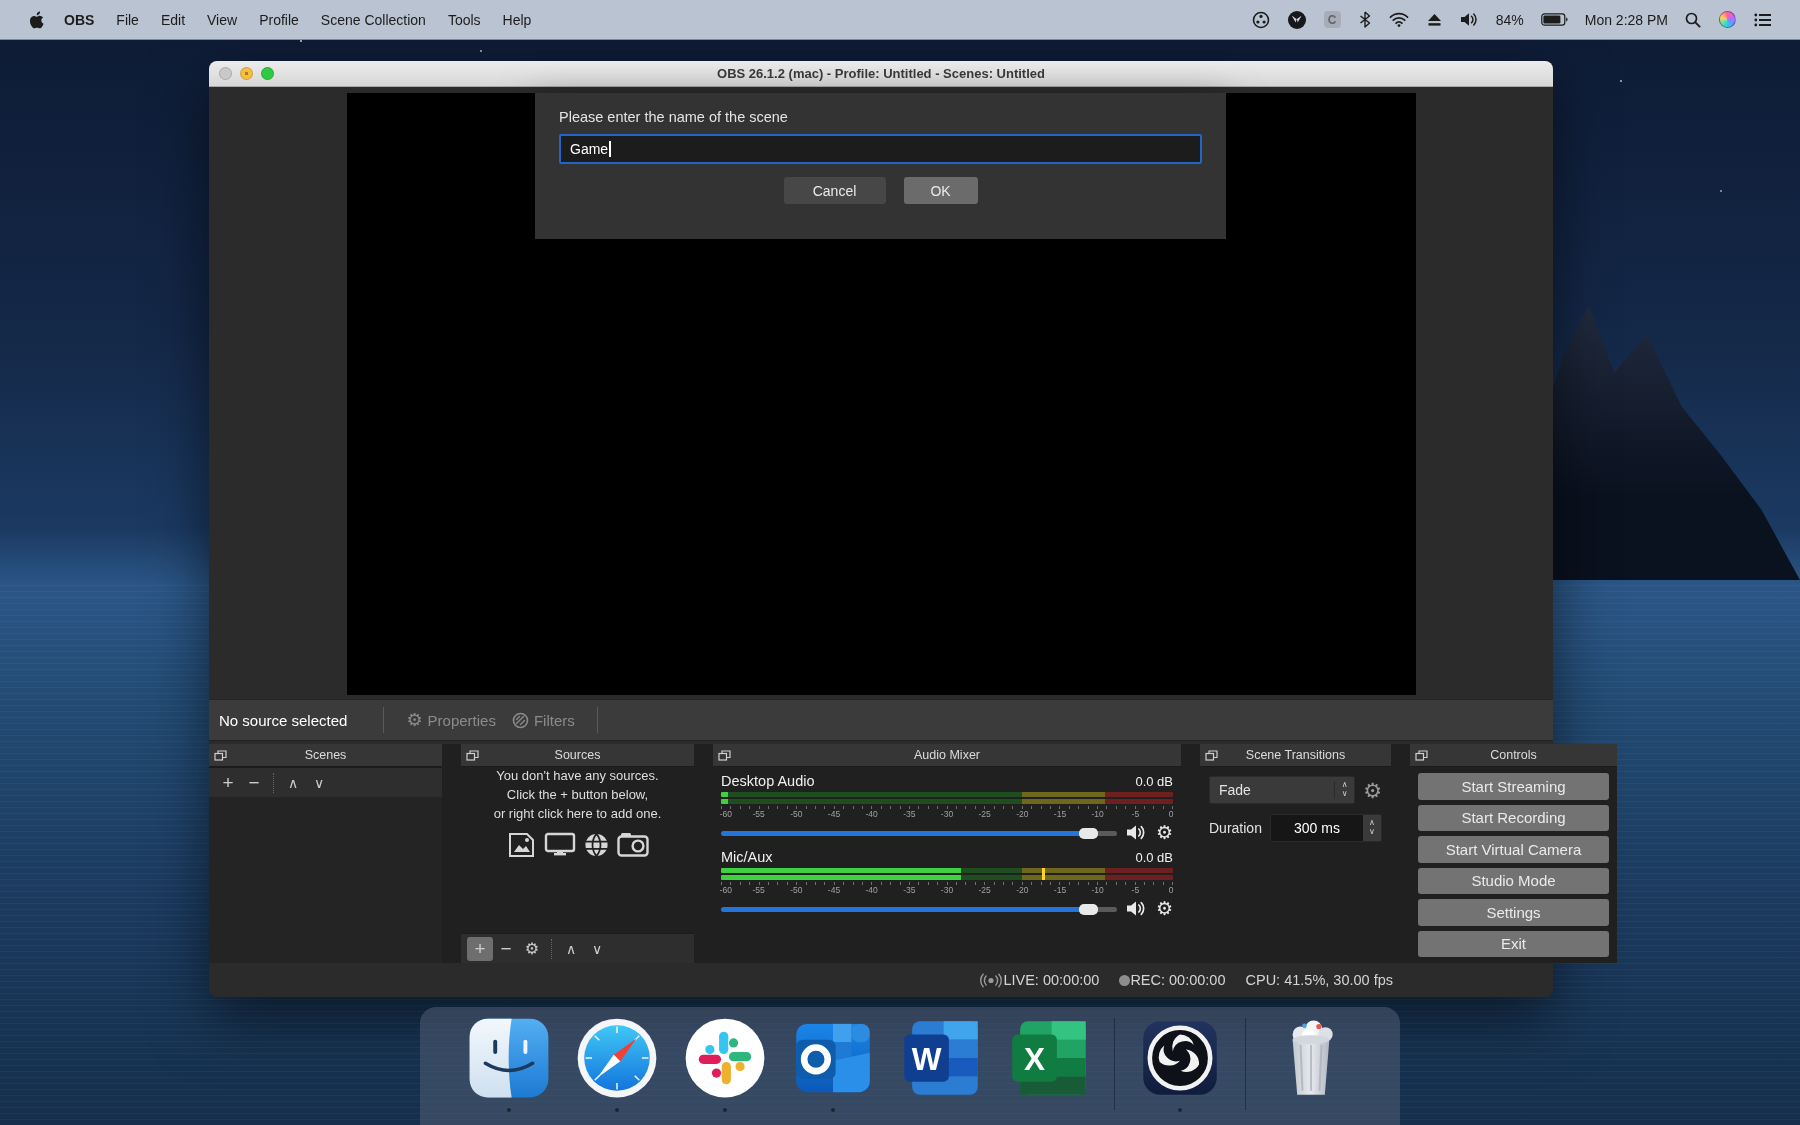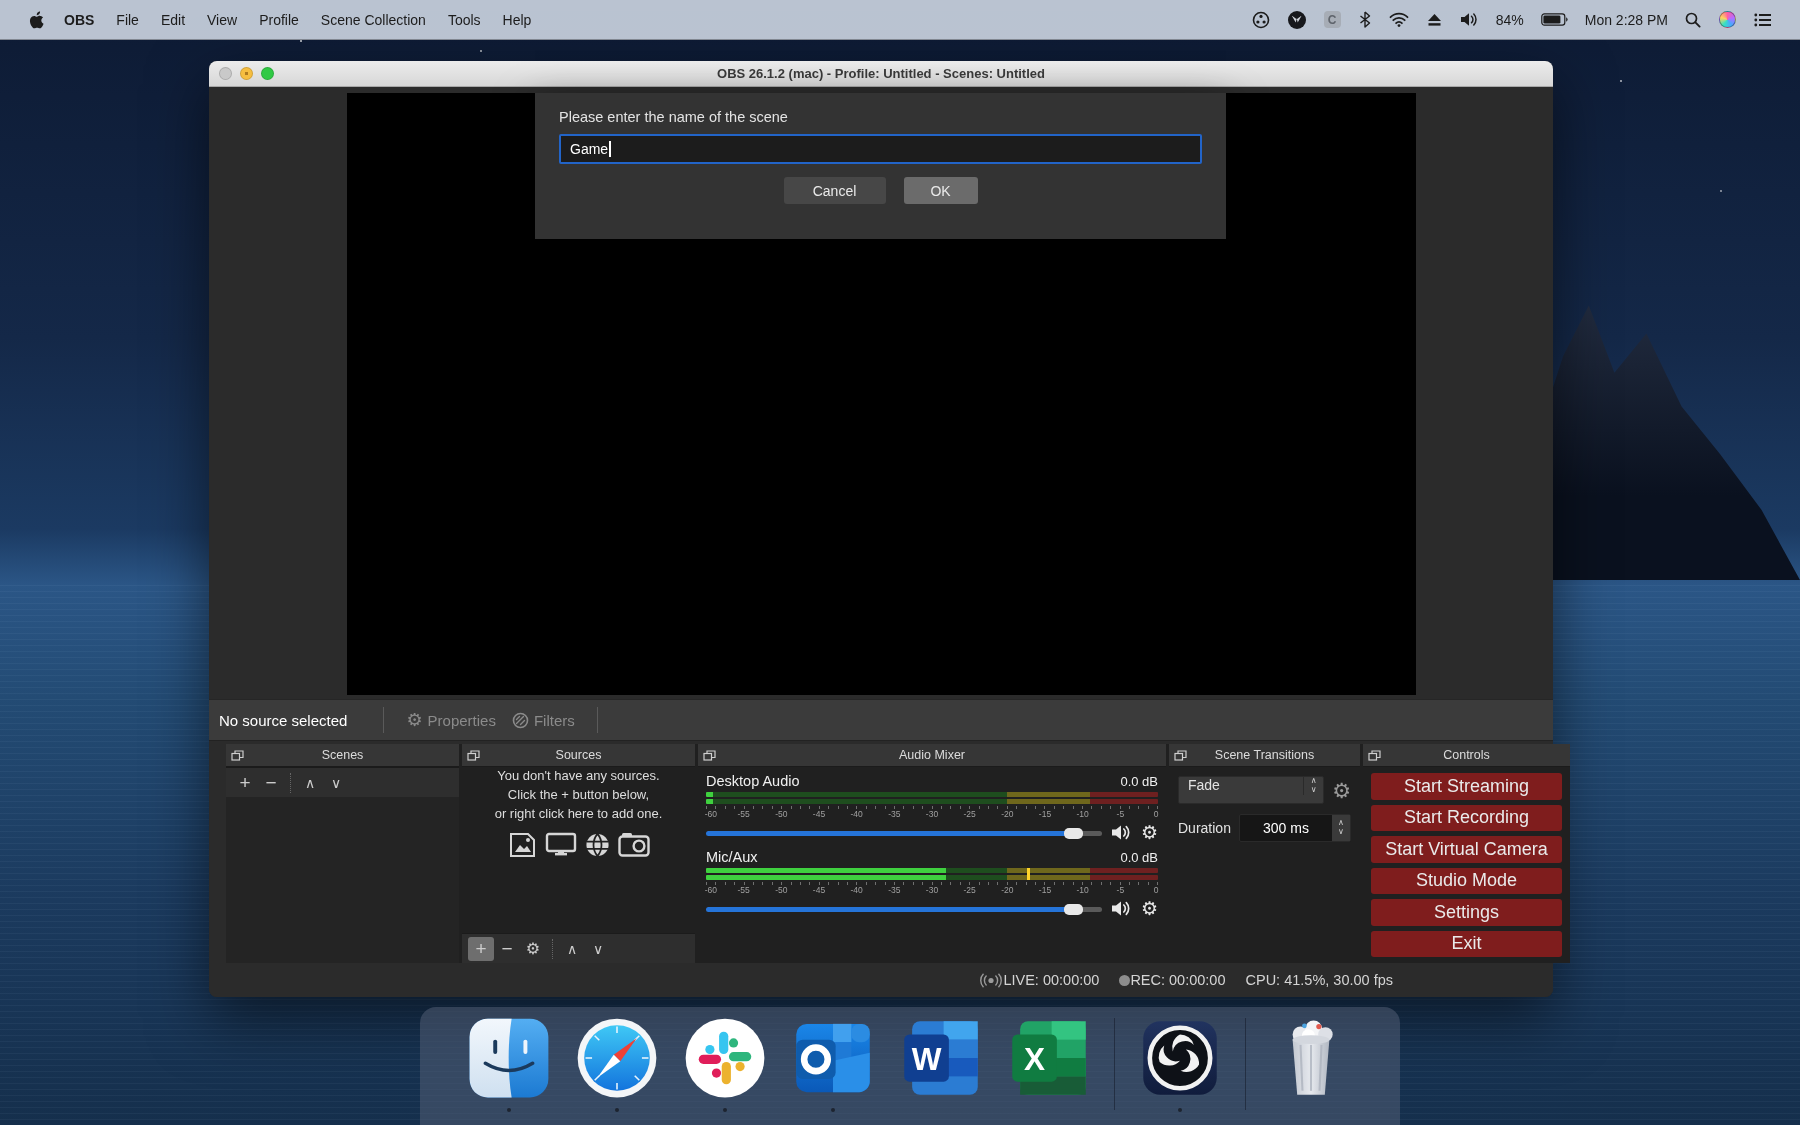--- a/index.html
+++ b/index.html
@@ -66,21 +66,21 @@
   
   .src-toolbar { position:absolute; left:0; right:0; top:638px; height:42px; background:#3b3b3b;
     display:flex; align-items:center; color:#ffffff; font-size:15px; border-top:1px solid #262626; border-bottom:1px solid #222;}
   .src-toolbar .nosrc { margin-left:10px; }
   .src-actions { display:flex; align-items:center; margin-left:22px; color:#8b8b8b; }
   .vsep { width:1px; height:26px; background:#5a5a5a; margin:0 14px; }
   .src-act { display:flex; align-items:center; gap:5px; margin:0 8px; font-size:15px; }
   .gear-glyph { font-size:18px; line-height:1; }
 
   
-  .panels { position:absolute; left:0; right:0; top:683px; height:219px; display:flex; gap:3px; background:#202020;margin-left:17px;}
+  .panels { position:absolute; left:0; right:0; top:683px; height:219px; display:flex; gap:19px; background:#202020;}
   .panel { background:#242424; display:flex; flex-direction:column; min-width:0;}
   .panel-head { height:23px; background:#363636; display:flex; align-items:center; position:relative;
     border-bottom:1px solid #1b1b1b; flex:0 0 auto;}
   .panel-head .pop { margin-left:5px; display:flex; }
   .panel-head .ttl { position:absolute; left:0; right:0; text-align:center; color:#dcdcdc; font-size:12.5px; }
   .panel-body { flex:1 1 auto; background:#202020; position:relative; overflow:hidden;}
   .panel-foot { flex:0 0 auto; height:30px; background:#2e2e2e; border-top:1px solid #1b1b1b;
     display:flex; align-items:center; padding:0 6px; color:#cccccc;}
   .tool-btn { width:26px; height:24px; display:flex; align-items:center; justify-content:center; font-size:19px; border-radius:3px;}
   .tool-btn.hl { background:#6e6e6e; }
@@ -109,35 +109,35 @@
   .tick-lab { position:absolute; top:3px; transform:translateX(-50%); font-size:8.5px; color:#a0a0a0; }
   .ch-ctl { display:flex; align-items:center; gap:9px; margin-top:4px; }
   .slider { position:relative; flex:1 1 auto; height:18px; }
   .slider .track { position:absolute; top:7px; left:0; right:0; height:5px; border-radius:3px; }
   .slider .handle { position:absolute; top:4px; width:19px; height:11px; background:#e9e9e9; border-radius:5px; }
   .spk svg { display:block; }
   .mix-gear { color:#e8e8e8; font-size:19px; line-height:1; }
 
   
   .trans-body { padding:9px 9px; color:#e2e2e2; font-size:14px; }
-  .combo { display:flex; height:28px; background:#3a3a3a; border:1px solid #2a2a2a; border-radius:2px; align-items:flex-start; flex:1 1 auto;}
+  .combo { display:flex; height:28px; background:#3a3a3a; border:1px solid #2a2a2a; border-radius:2px; align-items:center; flex:1 1 auto;}
   .combo .val { flex:1; padding-left:9px; }
   .combo .arrows { width:20px; border-left:1px solid #2a2a2a; display:flex; flex-direction:column; align-items:center;
     justify-content:center; font-size:8px; line-height:1.1; color:#cfcfcf;}
   .trans-row1 { display:flex; align-items:center; gap:8px; }
   .trans-gear { color:#9a9a9a; font-size:21px; line-height:1; }
   .trans-row2 { display:flex; align-items:center; gap:8px; margin-top:10px; }
   .spin { display:flex; height:28px; flex:1 1 auto; background:#161616; border:1px solid #2a2a2a; border-radius:2px; align-items:center;}
   .spin .val { flex:1; text-align:center; color:#fff; }
   .spin .arrows { width:18px; display:flex; flex-direction:column; align-items:center; justify-content:center;
     font-size:8px; line-height:1.1; color:#cfcfcf; background:#3a3a3a; height:100%;}
 
   
   .controls-body { padding:6px 8px; display:flex; flex-direction:column; gap:5px; }
-  .ctl-btn { height:27px; background:#7f1d1d; border:none; border-radius:3px; color:#eaeaea; font-size:18px;
+  .ctl-btn { height:27px; background:#737373; border:none; border-radius:3px; color:#eaeaea; font-size:15px;
     font-family:inherit; width:100%;}
 
   
   .statusbar { position:absolute; left:0; right:0; bottom:0; height:34px; display:flex; align-items:center;
     justify-content:flex-end; gap:20px; padding-right:160px; color:#d4d4d4; font-size:14.5px; background:#2b2b2b; border-radius:0 0 8px 8px;}
   .rec-dot { width:11px; height:11px; border-radius:50%; background:#8d8d8d; }
   .statgrp { display:flex; align-items:center; }
 
   
   .dock { position:absolute; left:420px; bottom:0; width:980px; height:118px; background:rgba(84,96,118,.52);

